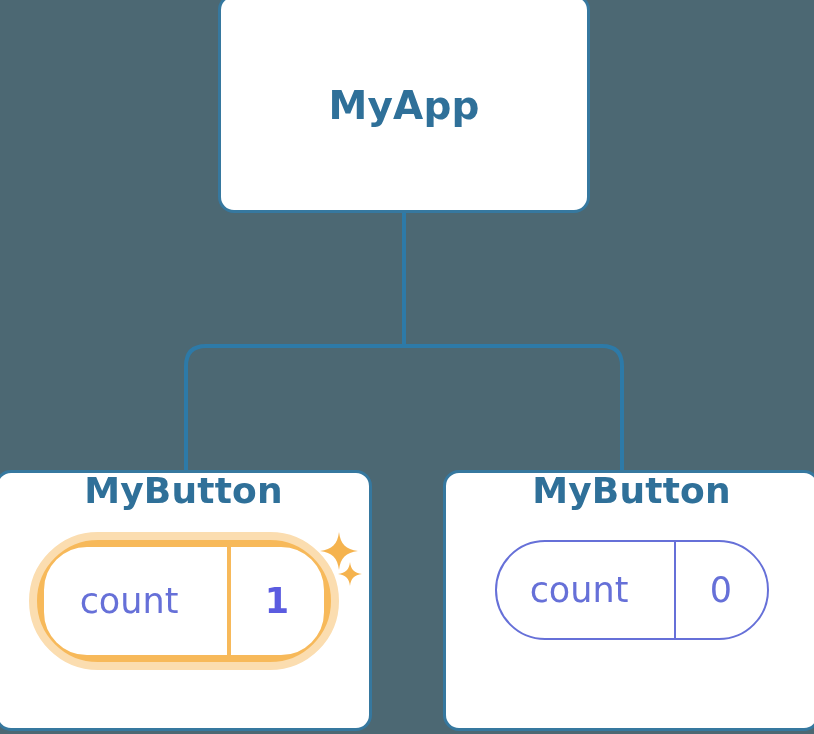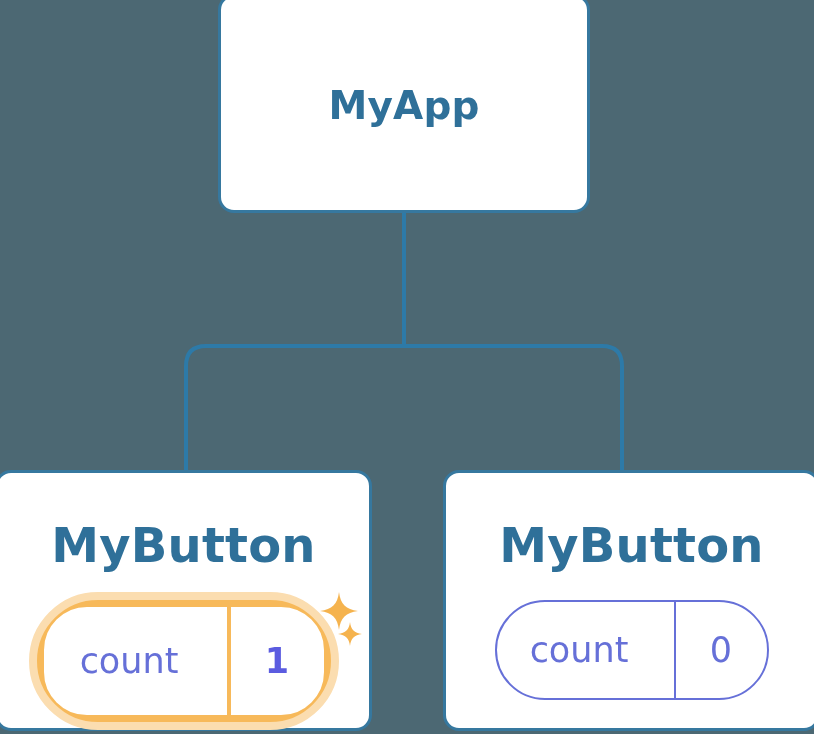--- a/index.html
+++ b/index.html
@@ -68,22 +68,21 @@
     font-weight: 700;
     letter-spacing: 0.2px;
     line-height: 1;
     white-space: nowrap;
   }
   #card-myapp .node-title {
     font-size: 39px;
     margin-top: 4px;
   }
   .btn-card .node-title {
-    font-size: 48px;
-    margin-top: 48px;
+    font-size: 36px;
   }
 
   
   .pill-wrap {
     position: relative;
     margin-top: 31px;
     display: flex;
     align-items: center;
     justify-content: center;
   }

